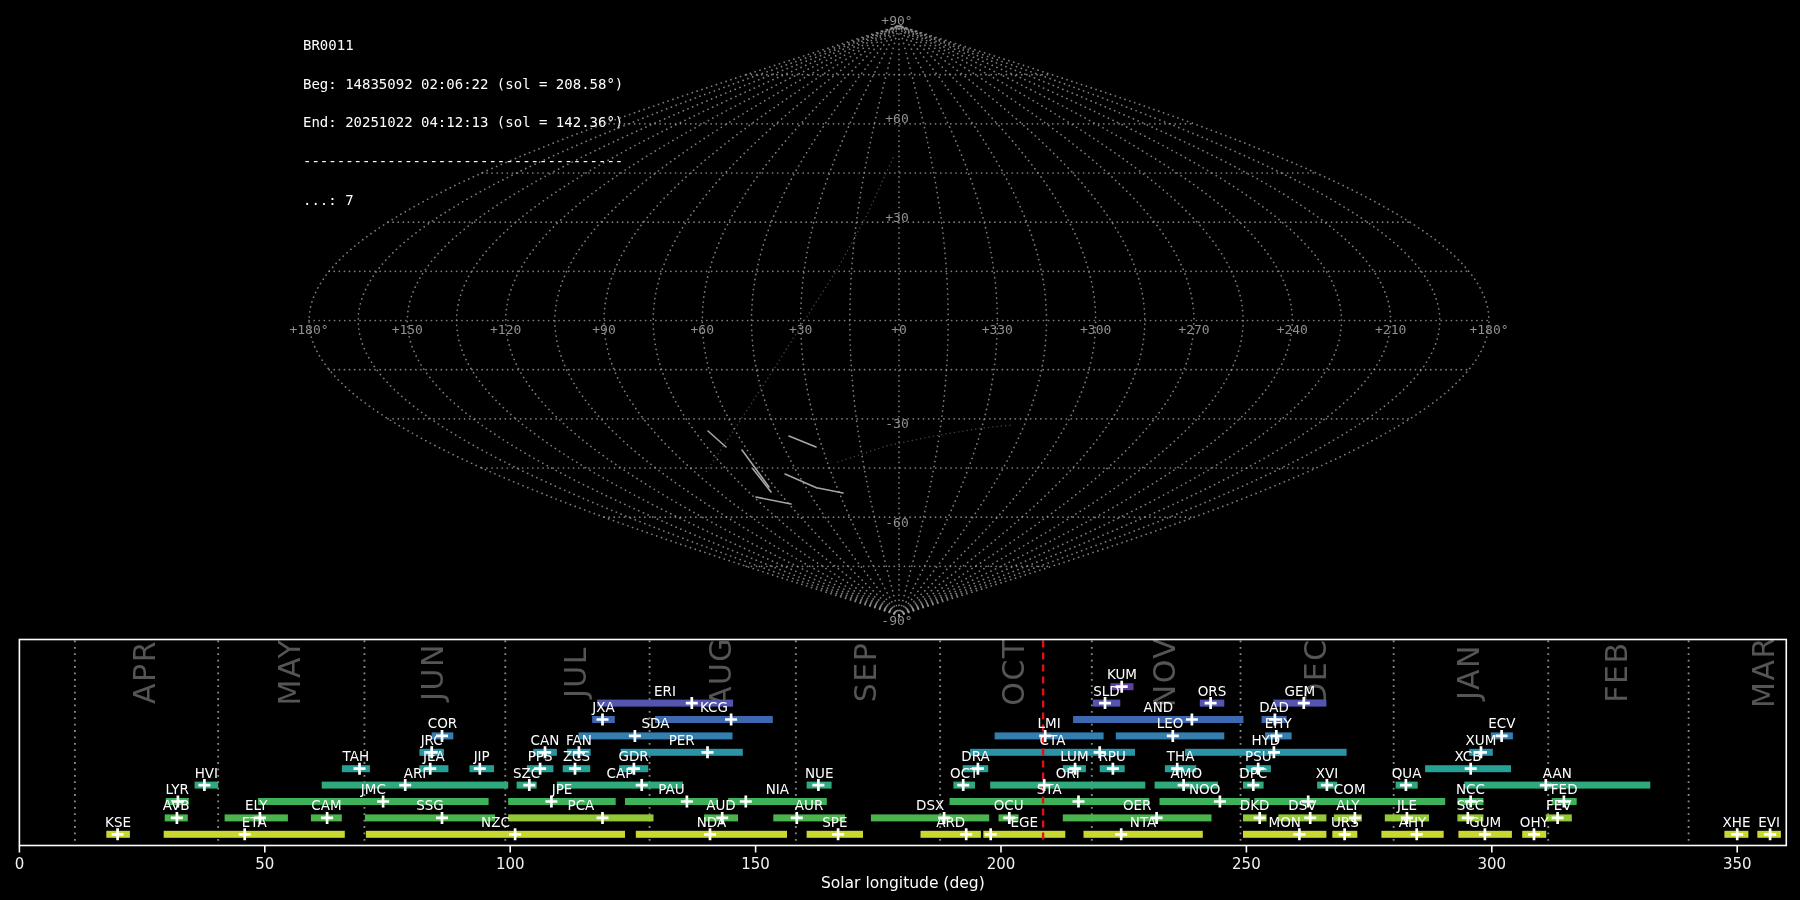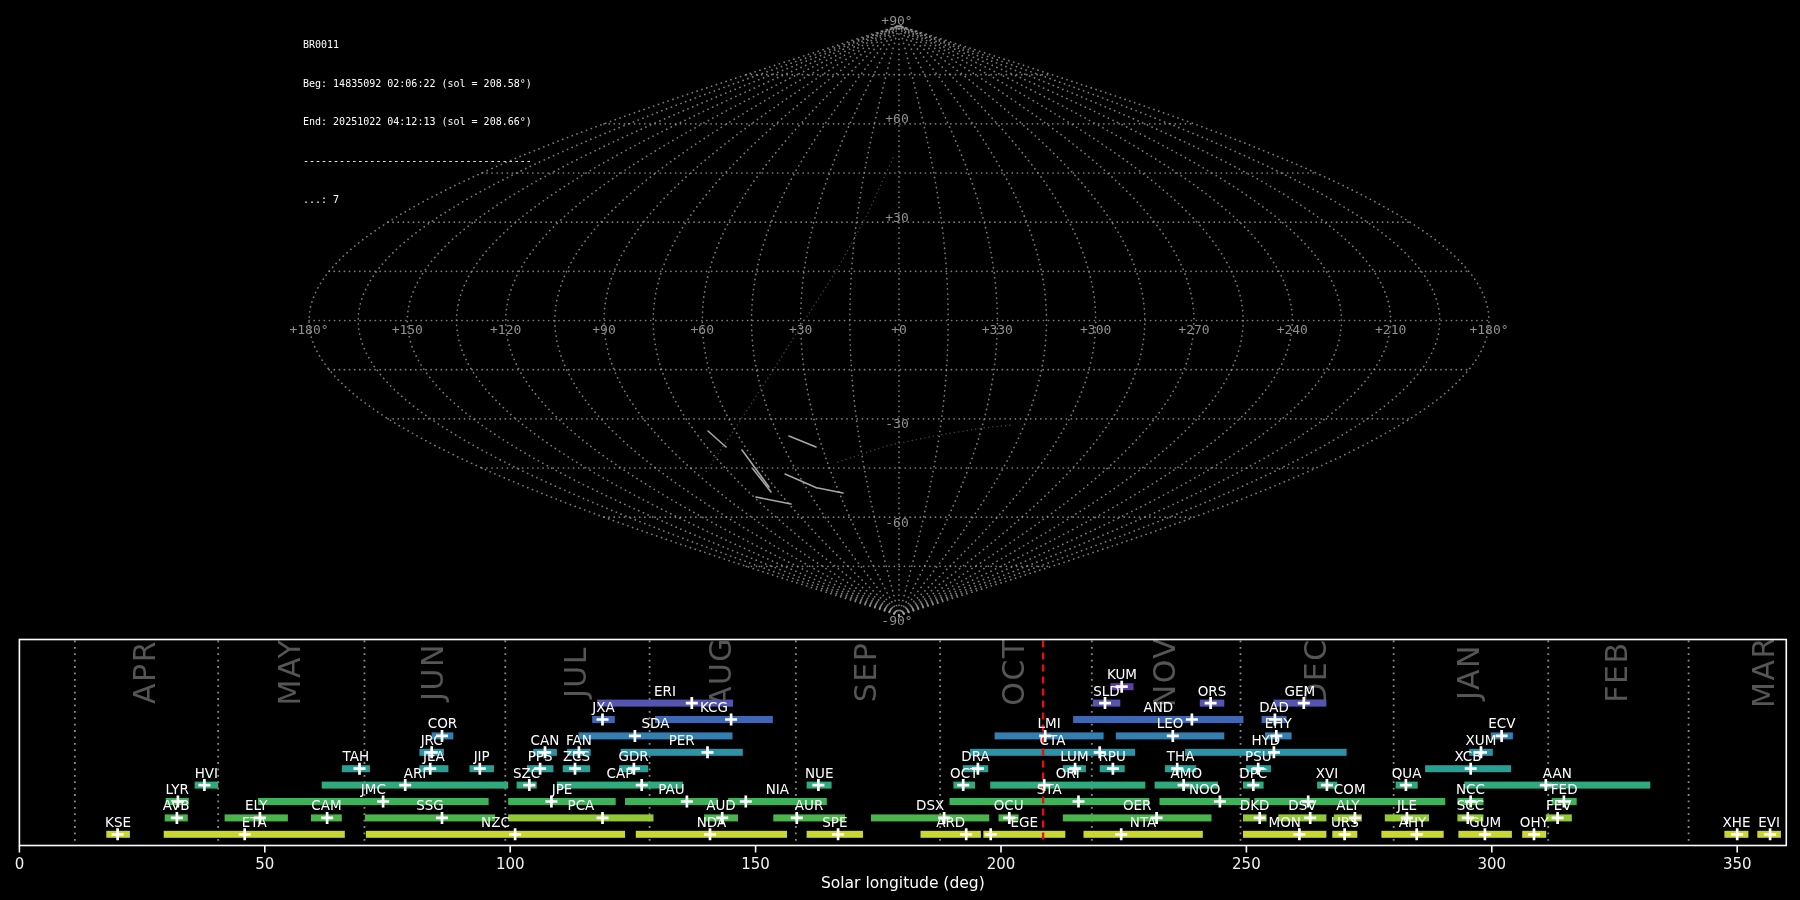--- a/index.html
+++ b/index.html
@@ -1,29 +1,29 @@
 <!DOCTYPE html>
 <html><head>
 <meta charset="utf-8">
 <style>
   html,body{margin:0;padding:0;background:#000;}
   body{width:1800px;height:900px;position:relative;overflow:hidden;
        font-family:"DejaVu Sans",sans-serif;}
   #header{position:absolute;left:303px;top:13px;color:#fff;
-          font-family:"DejaVu Sans Mono",monospace;font-size:10px;
+          font-family:"DejaVu Sans Mono",monospace;font-size:14px;
           line-height:12.9px;white-space:pre;}
   #scene{position:absolute;left:0;top:0;}
 </style>
 </head>
 <body>
 
 <div id="header">
   <div>BR0011</div>
   <div>Beg: 14835092 02:06:22 (sol = 208.58°)</div>
-  <div>End: 20251022 04:12:13 (sol = 208.66°)</div>
+  <div>End: 20251022 04:12:13 (sol = 142.36°)</div>
   <div>--------------------------------------</div>
   <div>...: 7</div>
 </div>
 
 <svg id="scene" width="1800" height="900" viewBox="0 0 1800 900">
     <g>
       <g>
         <path stroke="#9c9c9c" stroke-width="1.7" fill="none" stroke-linecap="round" stroke-dasharray="0.1 5" opacity="0.8" d="M899.0 615.5L878.4 608.9L857.8 602.4L837.3 595.8L816.9 589.3L796.5 582.7L776.3 576.2L756.3 569.6L736.4 563.1L716.7 556.5L697.2 549.9L678.0 543.4L659.0 536.8L640.4 530.3L622.0 523.7L604.0 517.2L586.3 510.6L569.1 504.1L552.2 497.5L535.8 490.9L519.8 484.4L504.2 477.8L489.1 471.3L474.6 464.7L460.5 458.2L447.0 451.6L434.1 445.1L421.7 438.5L409.9 431.9L398.6 425.4L388.0 418.8L378.1 412.3L368.7 405.7L360.0 399.2L352.0 392.6L344.6 386.1L337.9 379.5L331.9 372.9L326.5 366.4L321.9 359.8L318.0 353.3L314.7 346.7L312.2 340.2L310.4 333.6L309.4 327.1L309.0 320.5L309.4 313.9L310.4 307.4L312.2 300.8L314.7 294.3L318.0 287.7L321.9 281.2L326.5 274.6L331.9 268.1L337.9 261.5L344.6 254.9L352.0 248.4L360.0 241.8L368.7 235.3L378.1 228.7L388.0 222.2L398.6 215.6L409.9 209.1L421.7 202.5L434.1 195.9L447.0 189.4L460.5 182.8L474.6 176.3L489.1 169.7L504.2 163.2L519.8 156.6L535.8 150.1L552.2 143.5L569.1 136.9L586.3 130.4L604.0 123.8L622.0 117.3L640.4 110.7L659.0 104.2L678.0 97.6L697.2 91.1L716.7 84.5L736.4 77.9L756.3 71.4L776.3 64.8L796.5 58.3L816.9 51.7L837.3 45.2L857.8 38.6L878.4 32.1L899.0 25.5"></path>
         <path stroke="#9c9c9c" stroke-width="1.7" fill="none" stroke-linecap="round" stroke-dasharray="0.1 5" opacity="0.8" d="M899.0 615.5L880.1 608.9L861.3 602.4L842.5 595.8L823.7 589.3L805.1 582.7L786.6 576.2L768.2 569.6L749.9 563.1L731.9 556.5L714.0 549.9L696.4 543.4L679.0 536.8L661.9 530.3L645.1 523.7L628.6 517.2L612.4 510.6L596.6 504.1L581.1 497.5L566.0 490.9L551.4 484.4L537.1 477.8L523.3 471.3L510.0 464.7L497.1 458.2L484.7 451.6L472.8 445.1L461.5 438.5L450.6 431.9L440.3 425.4L430.6 418.8L421.5 412.3L412.9 405.7L404.9 399.2L397.5 392.6L390.8 386.1L384.6 379.5L379.1 372.9L374.2 366.4L370.0 359.8L366.4 353.3L363.4 346.7L361.1 340.2L359.5 333.6L358.5 327.1L358.2 320.5L358.5 313.9L359.5 307.4L361.1 300.8L363.4 294.3L366.4 287.7L370.0 281.2L374.2 274.6L379.1 268.1L384.6 261.5L390.8 254.9L397.5 248.4L404.9 241.8L412.9 235.3L421.5 228.7L430.6 222.2L440.3 215.6L450.6 209.1L461.5 202.5L472.8 195.9L484.7 189.4L497.1 182.8L510.0 176.3L523.3 169.7L537.1 163.2L551.4 156.6L566.0 150.1L581.1 143.5L596.6 136.9L612.4 130.4L628.6 123.8L645.1 117.3L661.9 110.7L679.0 104.2L696.4 97.6L714.0 91.1L731.9 84.5L749.9 77.9L768.2 71.4L786.6 64.8L805.1 58.3L823.7 51.7L842.5 45.2L861.3 38.6L880.1 32.1L899.0 25.5"></path>
         <path stroke="#9c9c9c" stroke-width="1.7" fill="none" stroke-linecap="round" stroke-dasharray="0.1 5" opacity="0.8" d="M899.0 615.5L881.8 608.9L864.7 602.4L847.6 595.8L830.6 589.3L813.6 582.7L796.8 576.2L780.1 569.6L763.5 563.1L747.1 556.5L730.8 549.9L714.8 543.4L699.0 536.8L683.5 530.3L668.2 523.7L653.2 517.2L638.5 510.6L624.1 504.1L610.0 497.5L596.3 490.9L583.0 484.4L570.0 477.8L557.5 471.3L545.3 464.7L533.6 458.2L522.4 451.6L511.6 445.1L501.2 438.5L491.4 431.9L482.0 425.4L473.2 418.8L464.9 412.3L457.1 405.7L449.8 399.2L443.1 392.6L437.0 386.1L431.4 379.5L426.4 372.9L421.9 366.4L418.1 359.8L414.8 353.3L412.1 346.7L410.0 340.2L408.5 333.6L407.6 327.1L407.3 320.5L407.6 313.9L408.5 307.4L410.0 300.8L412.1 294.3L414.8 287.7L418.1 281.2L421.9 274.6L426.4 268.1L431.4 261.5L437.0 254.9L443.1 248.4L449.8 241.8L457.1 235.3L464.9 228.7L473.2 222.2L482.0 215.6L491.4 209.1L501.2 202.5L511.6 195.9L522.4 189.4L533.6 182.8L545.3 176.3L557.5 169.7L570.0 163.2L583.0 156.6L596.3 150.1L610.0 143.5L624.1 136.9L638.5 130.4L653.2 123.8L668.2 117.3L683.5 110.7L699.0 104.2L714.8 97.6L730.8 91.1L747.1 84.5L763.5 77.9L780.1 71.4L796.8 64.8L813.6 58.3L830.6 51.7L847.6 45.2L864.7 38.6L881.8 32.1L899.0 25.5"></path>

